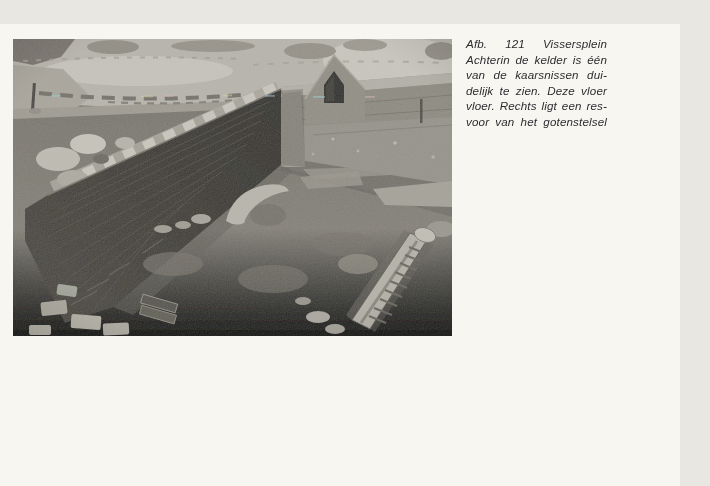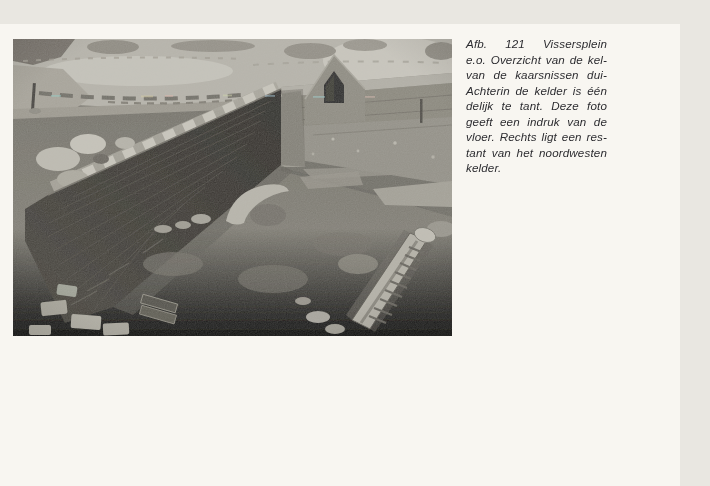--- a/index.html
+++ b/index.html
@@ -226,23 +226,20 @@
         </g>
       </g>
 
       <rect x="0" y="0" width="439" height="297" filter="url(#grain)" opacity="0.5"></rect>
       <rect x="0" y="0" width="439" height="297" fill="url(#vig)"></rect>
     </svg>
   </figure>
 
   <aside class="caption">
       <div class="cap-line">Afb. 121 Vissersplein</div>
-      <div class="cap-line">e.o. Overzicht van de kel-</div>
+      <div class="cap-line">Achterin de kelder is één</div>
       <div class="cap-line">van de kaarsnissen dui-</div>
-      <div class="cap-line">Achterin de kelder is één</div>
-      <div class="cap-line">delijk te tant. Deze foto</div>
-      <div class="cap-line">geeft een indruk van de</div>
+      <div class="cap-line">delijk te zien. Deze vloer</div>
       <div class="cap-line">vloer. Rechts ligt een res-</div>
-      <div class="cap-line">tant van het noordwesten</div>
-      <div class="cap-line cap-last">kelder.</div>
+      <div class="cap-line">voor van het gotenstelsel</div>
     </aside>
 
 </div>
 
 </body></html>

